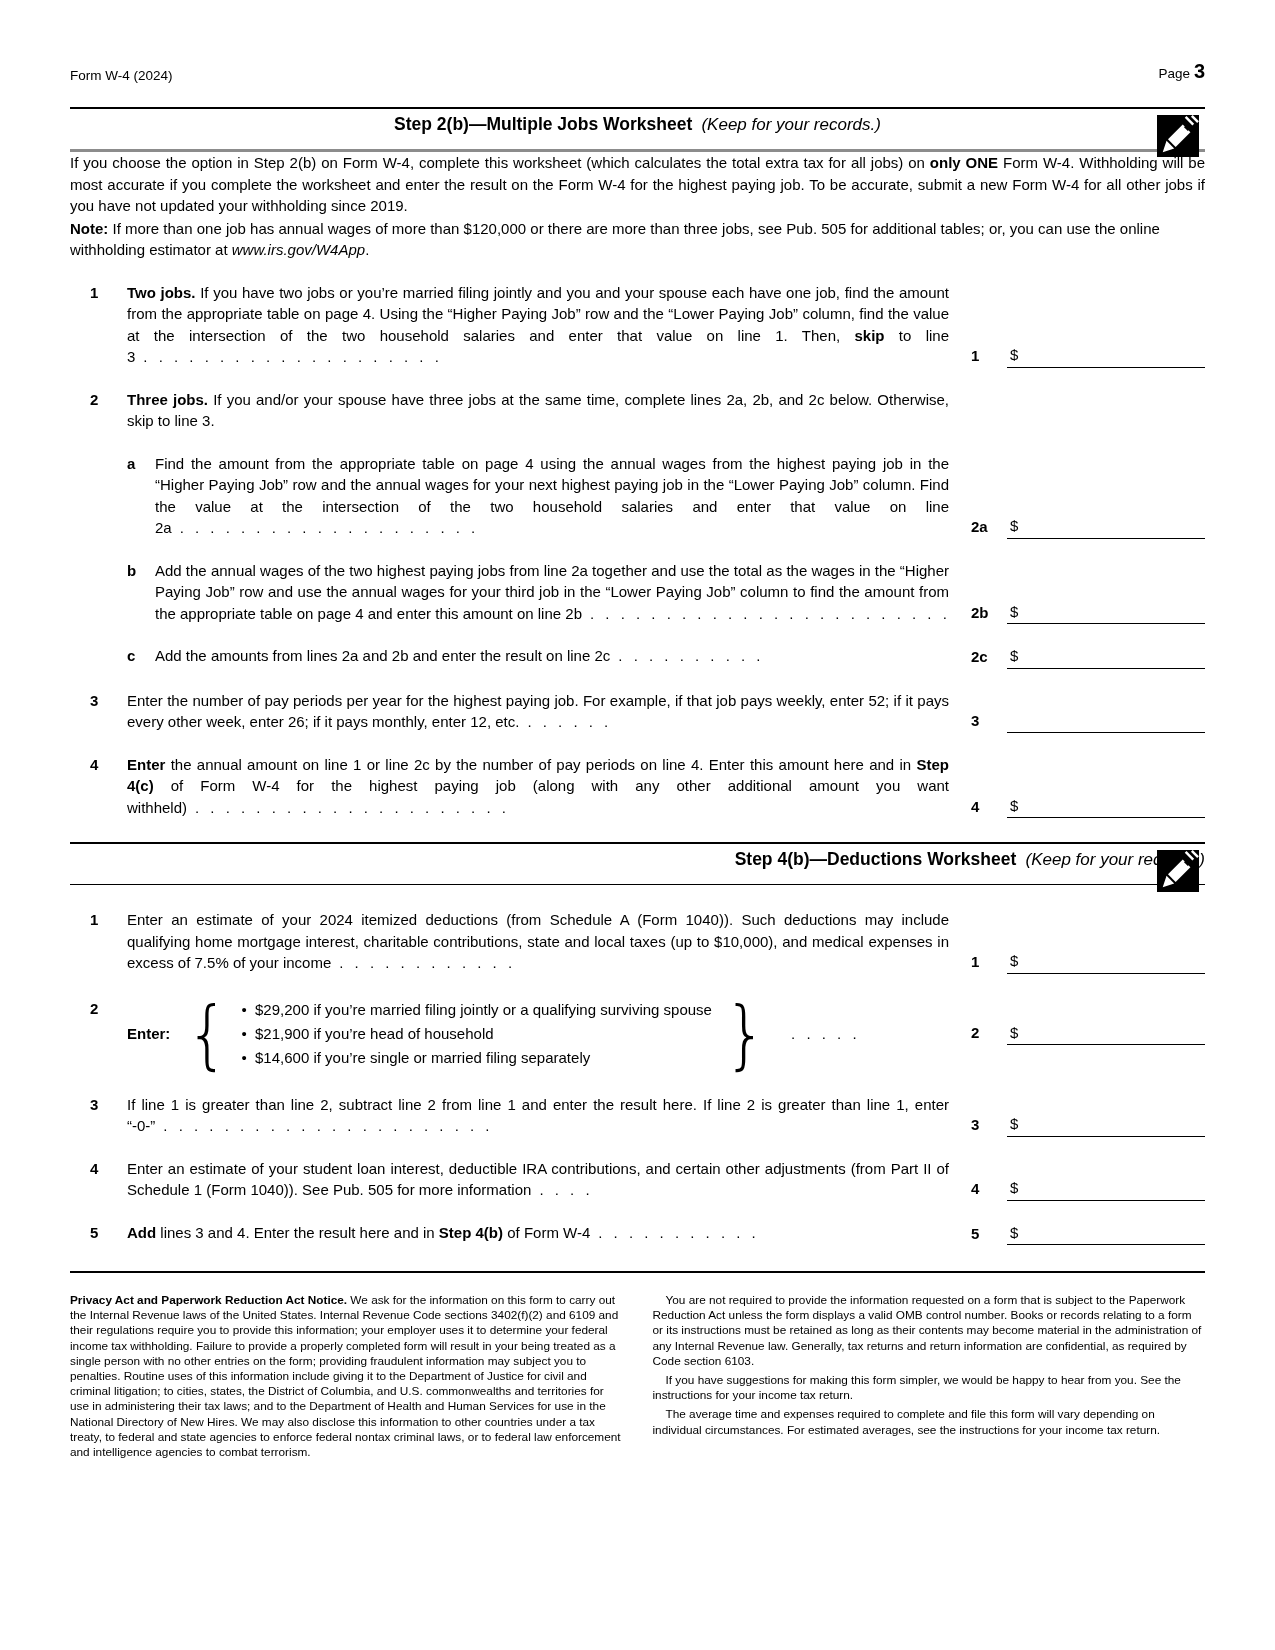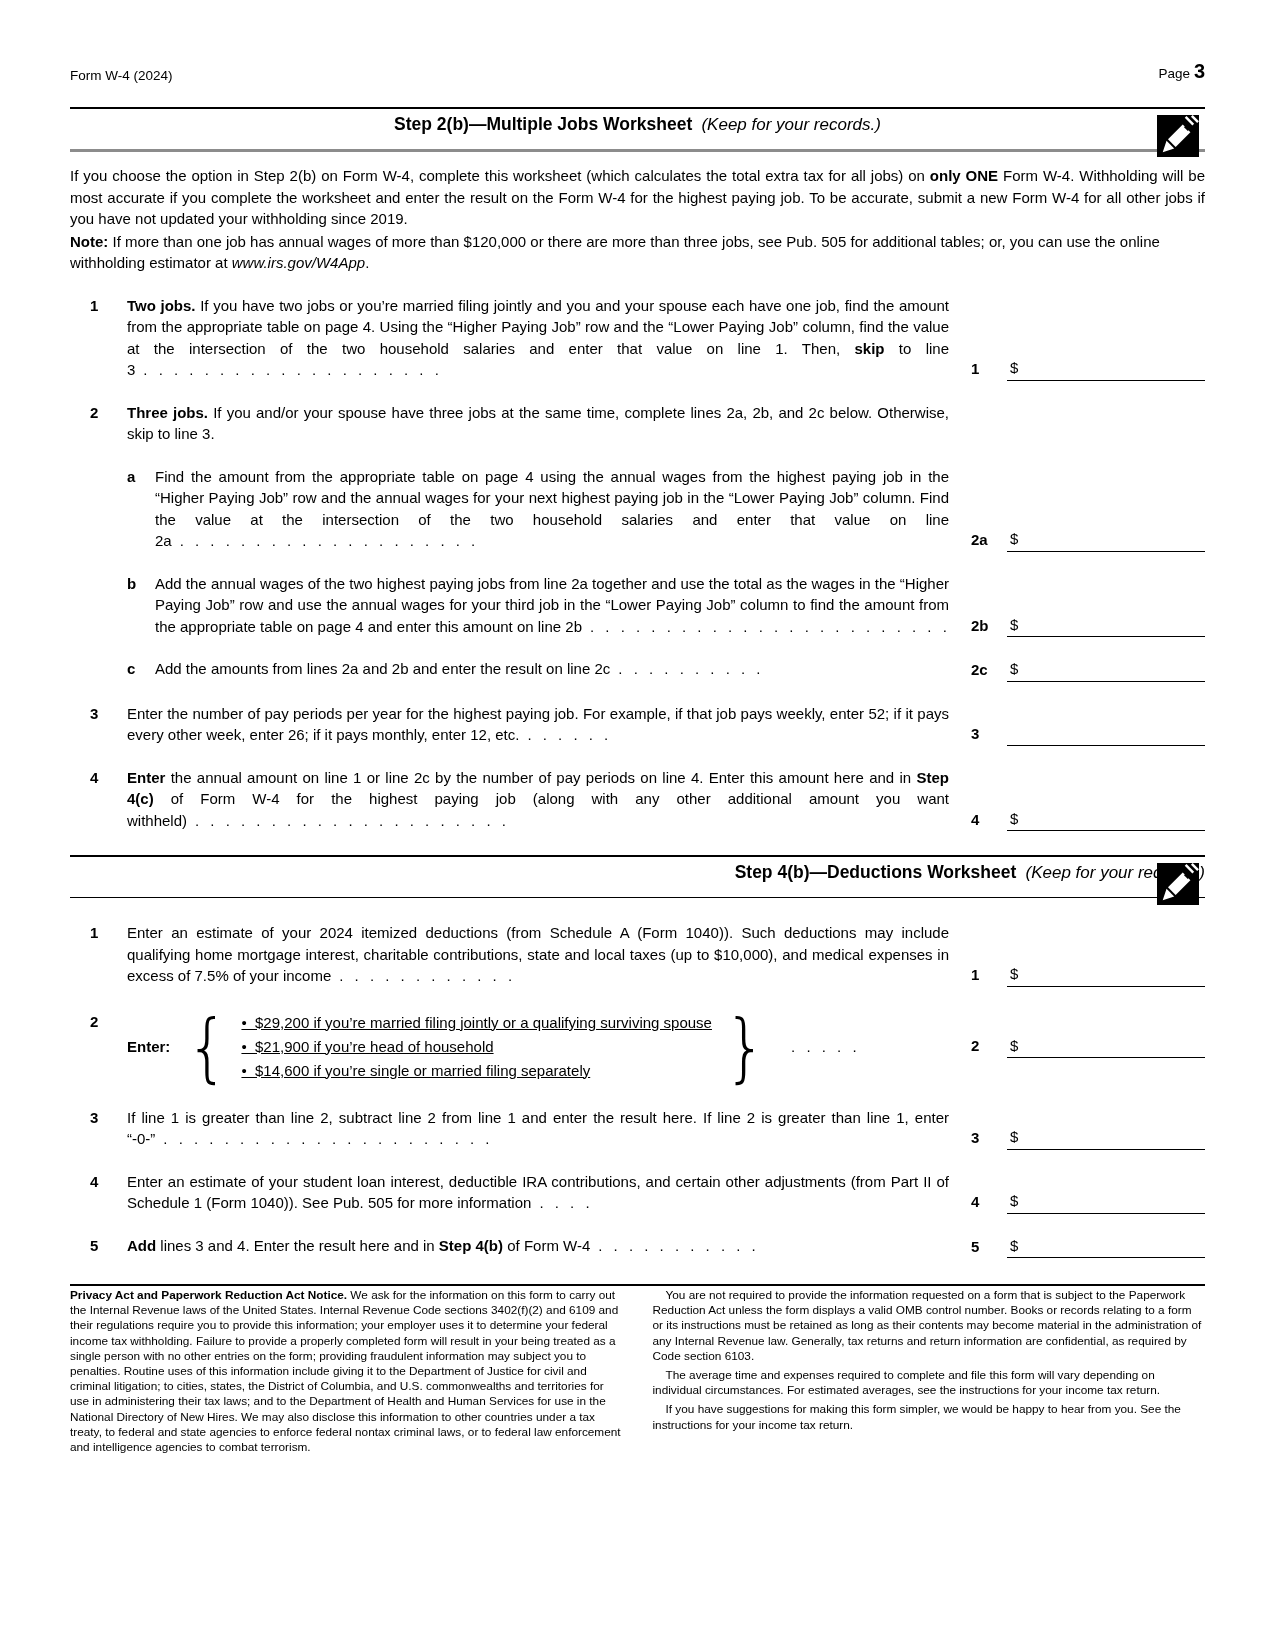--- a/index.html
+++ b/index.html
@@ -19,50 +19,50 @@
 
   
   .band { position:relative; text-align:center; border-top:2px solid #000; padding:5px 0 14px 0; }
   .band.first { border-bottom:3px solid #8c8c8c; }
   .band.second { border-bottom:1.5px solid #000; }
   .band .ttl { font-size:17.5px; font-weight:bold; }
   .band .sub { font-size:17px; font-style:italic; font-weight:normal; }
   .pencil { position:absolute; right:6px; top:6px; width:42px; height:42px; }
 
   
-  .intro { margin-top:13px; font-size:15px; line-height:21.5px; text-align:justify; }
+  .intro { margin-top:0; font-size:15px; line-height:21.5px; text-align:justify; }
   .note  { margin-top:1px; font-size:15px; line-height:21.5px; }
 
   
   .rows { margin-top:6px; }
   .row { display:flex; align-items:stretch; margin-top:21px; font-size:15px; line-height:21.5px; }
   .row .num  { flex:0 0 57px; padding-left:20px; font-weight:bold; }
   .row.sub .num { flex:0 0 85px; padding-left:57px; }
   .row .body { flex:1 1 auto; text-align:justify; padding-right:6px; }
   .leaders { word-spacing:7px; white-space:nowrap; padding-left:8px; color:#000; }
   .row .entry { flex:0 0 250px; display:flex; align-items:flex-end; padding-left:16px; }
   .row .entry.center { align-items:center; }
   .entry .enum { flex:0 0 36px; font-weight:bold; padding-bottom:1px; }
   .entry .amt { flex:1 1 auto; border-bottom:1.7px solid #000; padding:0 0 1px 3px; min-height:21px; }
   .entry.blank-only .amt { border-bottom:1.7px solid #000; }
 
   
   .brace-body { display:flex; align-items:center; text-align:left; }
   .enter-label { padding-right:14px;font-weight:bold; }
   .brace { font-family:"DejaVu Sans", sans-serif; font-size:74px; font-weight:200; line-height:0; transform:scaleX(0.9); }
   .bullets { padding:0 10px; }
-  .bullets div { line-height:24px;text-decoration:underline; }
+  .bullets div { line-height:24px; }
   .bullets div::before { content:"\2022\00a0\00a0"; }
   .brace-body .leaders { padding-left:22px; }
 
   
   .rule-thick { border-top:2.5px solid #000; margin-top:26px; }
 
   
-  .footer { display:flex; gap:30px; padding-top:2px; }
+  .footer { display:flex; gap:30px; padding-top:20px; }
   .fcol { flex:1 1 0; font-size:11.8px; line-height:15.2px; }
   .fcol p { margin:0; }
   .fcol.right p { text-indent:13px; margin-bottom:4px; }
 
   b { font-weight:bold; } i { font-style:italic; }
 </style>
 </head>
 <body>
 
 <div class="page">
@@ -224,18 +224,18 @@
 
   </div>
 
   <div class="rule-thick"></div>
   <div class="footer">
     <div class="fcol left">
       <p><b>Privacy Act and Paperwork Reduction Act Notice.</b><span> We ask for the information on this form to carry out the Internal Revenue laws of the United States. Internal Revenue Code sections 3402(f)(2) and 6109 and their regulations require you to provide this information; your employer uses it to determine your federal income tax withholding. Failure to provide a properly completed form will result in your being treated as a single person with no other entries on the form; providing fraudulent information may subject you to penalties. Routine uses of this information include giving it to the Department of Justice for civil and criminal litigation; to cities, states, the District of Columbia, and U.S. commonwealths and territories for use in administering their tax laws; and to the Department of Health and Human Services for use in the National Directory of New Hires. We may also disclose this information to other countries under a tax treaty, to federal and state agencies to enforce federal nontax criminal laws, or to federal law enforcement and intelligence agencies to combat terrorism.</span></p>
     </div>
     <div class="fcol right">
       <p>You are not required to provide the information requested on a form that is subject to the Paperwork Reduction Act unless the form displays a valid OMB control number. Books or records relating to a form or its instructions must be retained as long as their contents may become material in the administration of any Internal Revenue law. Generally, tax returns and return information are confidential, as required by Code section 6103.</p>
+      <p>If you have suggestions for making this form simpler, we would be happy to hear from you. See the instructions for your income tax return.</p>
       <p>The average time and expenses required to complete and file this form will vary depending on individual circumstances. For estimated averages, see the instructions for your income tax return.</p>
-      <p>If you have suggestions for making this form simpler, we would be happy to hear from you. See the instructions for your income tax return.</p>
     </div>
   </div>
 
 </div>
 
 </body></html>

